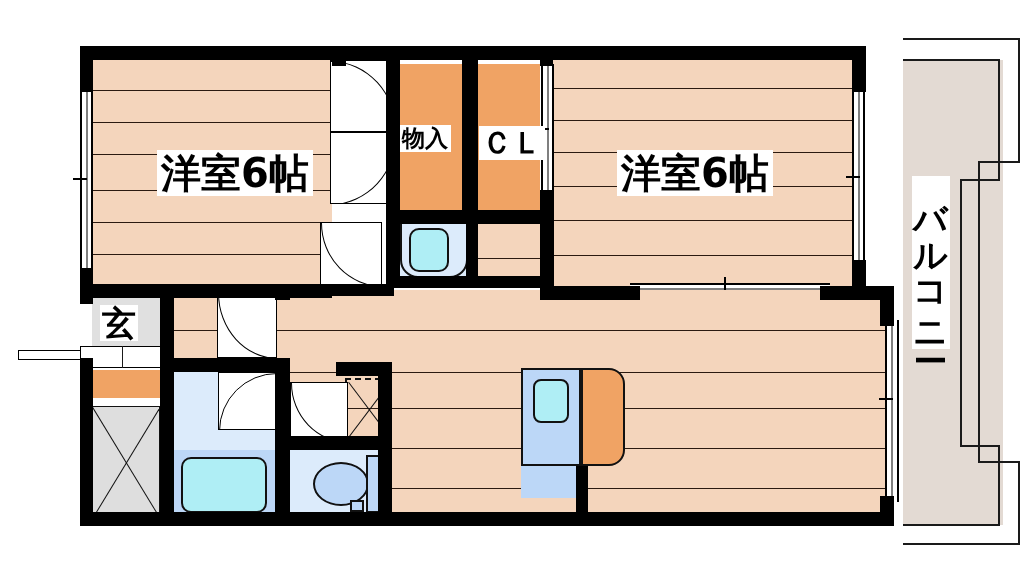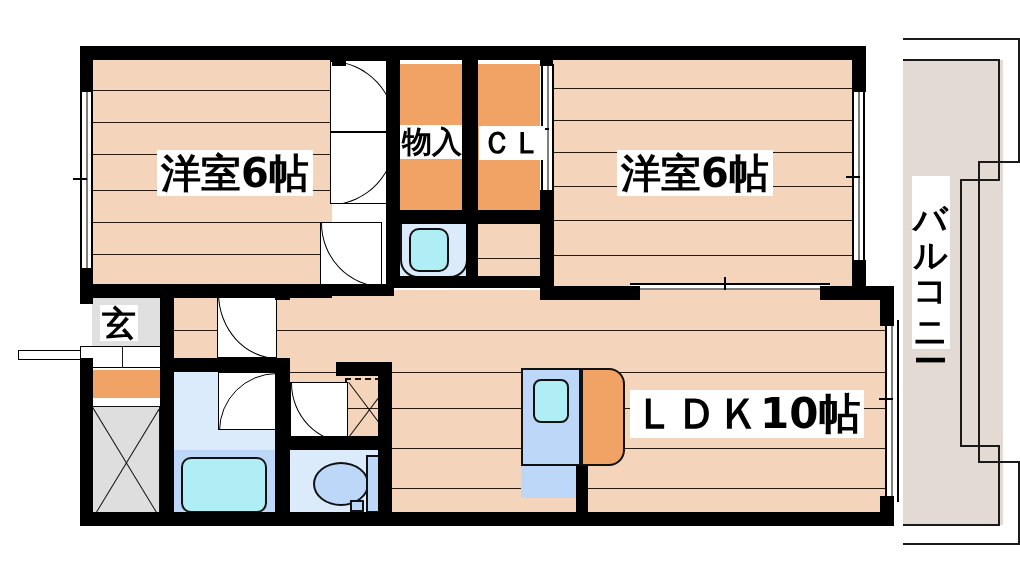--- a/index.html
+++ b/index.html
@@ -111,21 +111,21 @@
     background: #ffffff;
     color: #000;
     white-space: nowrap;
     line-height: 1;
     font-weight: 700;
     letter-spacing: 0px;
   }
   .lbl-room   { font-size: 40px; padding: 3px 4px; }
   .lbl-ldk    { font-size: 42px; padding: 3px 4px; }
   .lbl-cl     { font-size: 30px; padding: 2px 3px; }
-  .lbl-mono   { font-size: 30px; padding: 2px 3px; }
+  .lbl-mono   { font-size: 23px; padding: 2px 3px; }
   .lbl-gen    { font-size: 34px; padding: 1px 2px; }
   .lbl-balc {
     font-size: 34px;
     writing-mode: vertical-rl;
     text-orientation: upright;
     letter-spacing: 2px;
     padding: 4px 2px;
   }
 </style>
 </head>
@@ -205,21 +205,20 @@
   <div class="abs fx" style="left:400px; top:222px; width:68px; height:56px; border-radius:0 0 18px 18px; background:transparent;"></div>
 
   <div class="abs floor" style="left:278px; top:290px; width:612px; height:232px;"></div>
 
   <div class="abs seam" style="left:278px; top:330px; width:612px;"></div>
   <div class="abs seam" style="left:278px; top:372px; width:612px;"></div>
   <div class="abs seam" style="left:278px; top:408px; width:612px;"></div>
   <div class="abs seam" style="left:278px; top:448px; width:612px;"></div>
   <div class="abs seam" style="left:278px; top:488px; width:612px;"></div>
 
-  <div class="abs label lbl-ldk" style="left:630px; top:390px;">ＬＤＫ10帖</div>
 
   <div class="abs win-v" style="left:885px; top:320px; width:14px; height:182px;"></div>
   <div class="abs mullion" style="left:879px; top:398px; width:14px; height:2px;"></div>
 
   <div class="abs sinkbay" style="left:521px; top:368px; width:60px; height:130px;"></div>
   <div class="abs fx" style="left:521px; top:368px; width:60px; height:98px; background:transparent;"></div>
   <div class="abs fx" style="left:533px; top:379px; width:36px; height:44px; background:#AFEEF5; border-radius:8px;"></div>
   <div class="abs closet" style="left:581px; top:368px; width:44px; height:98px; border-radius:0 16px 16px 0; border:2px solid #111; box-sizing:border-box;"></div>
   <div class="abs wall" style="left:576px; top:466px; width:12px; height:56px;"></div>
 

